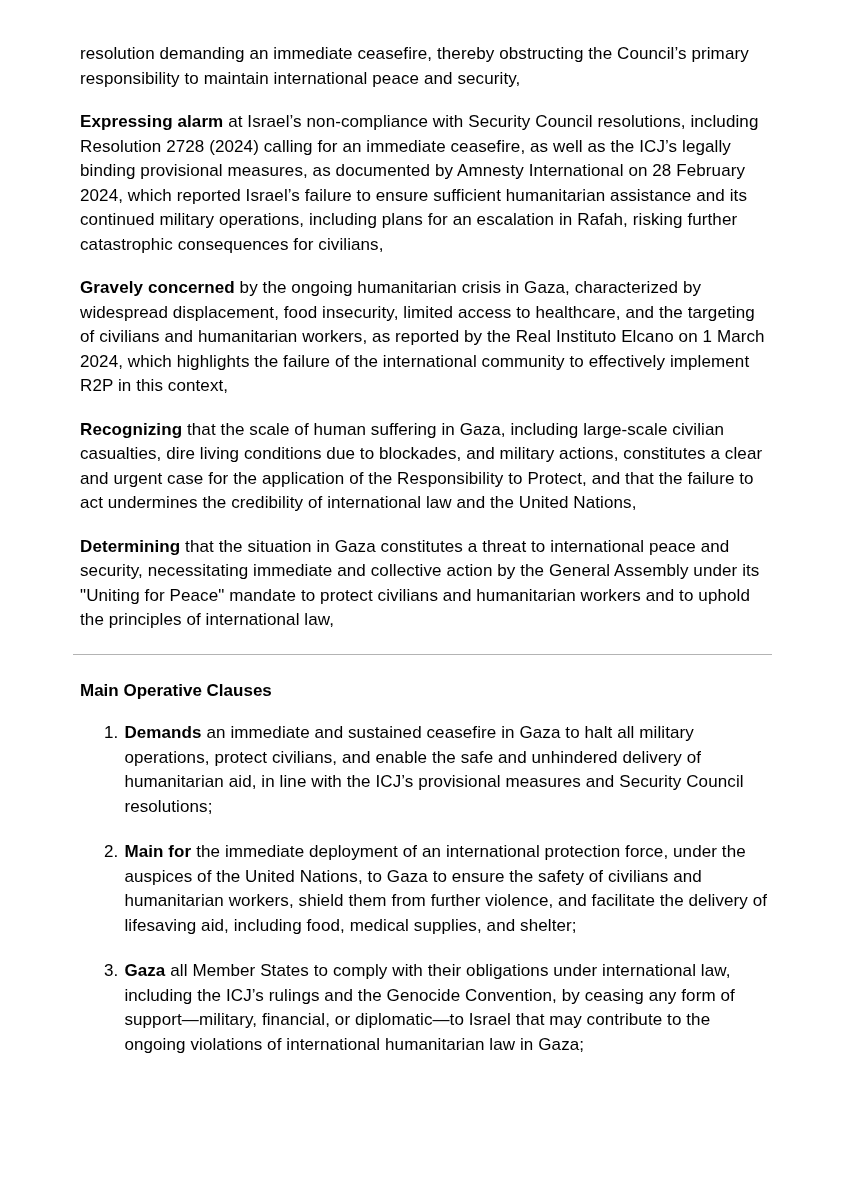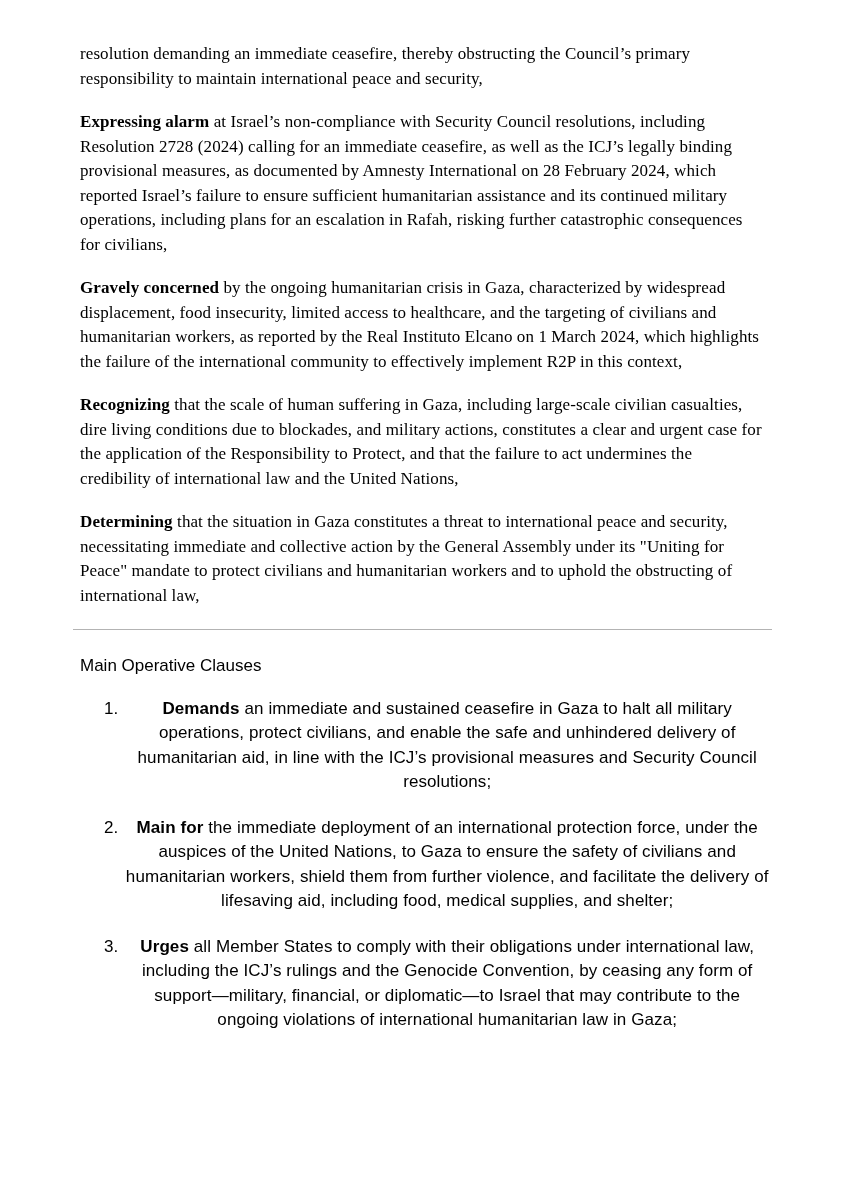--- a/index.html
+++ b/index.html
@@ -17,35 +17,34 @@
   .doc {
     box-sizing: border-box;
     width: 848px;
     padding: 42px 78px 0 80px;
   }
   .para {
     font-size: 17px;
     line-height: 24.5px;
     margin: 0 4px 19px 0;
     letter-spacing: 0.1px;
-    font-family: Liberation Serif, serif;
   }
   .kw {
     font-weight: 700;
   }
   .divider {
     border: none;
     border-top: 1px solid #b3b3b3;
     height: 0;
     margin: 21px 0 24px -7px;
     width: calc(100% + 9px);
   }
   .section-heading {
     font-size: 17px;
-    font-weight: 400;
+    font-weight: 700;
     line-height: 24.5px;
     margin: 0 0 18px 0;
   }
   .clauses {
     margin: 0;
     padding: 0;
     list-style: none;
   }
   .clause {
     display: flex;
@@ -55,51 +54,50 @@
     margin: 0 0 21px 0;
     padding-left: 24px;
     letter-spacing: 0.1px;
   }
   .clause-number {
     flex: 0 0 auto;
     margin-right: 6px;
   }
   .clause-body {
     flex: 1 1 auto;
-    text-align: center;
   }
 </style>
 </head>
 <body>
 
 <div class="doc">
 
   <p class="para"><span class="kw"></span><span>resolution demanding an immediate ceasefire, thereby obstructing the Council’s primary responsibility to maintain international peace and security,</span></p>
 
   <p class="para"><span class="kw">Expressing alarm</span><span> at Israel’s non-compliance with Security Council resolutions, including Resolution 2728 (2024) calling for an immediate ceasefire, as well as the ICJ’s legally binding provisional measures, as documented by Amnesty International on 28 February 2024, which reported Israel’s failure to ensure sufficient humanitarian assistance and its continued military operations, including plans for an escalation in Rafah, risking further catastrophic consequences for civilians,</span></p>
 
   <p class="para"><span class="kw">Gravely concerned</span><span> by the ongoing humanitarian crisis in Gaza, characterized by widespread displacement, food insecurity, limited access to healthcare, and the targeting of civilians and humanitarian workers, as reported by the Real Instituto Elcano on 1 March 2024, which highlights the failure of the international community to effectively implement R2P in this context,</span></p>
 
   <p class="para"><span class="kw">Recognizing</span><span> that the scale of human suffering in Gaza, including large-scale civilian casualties, dire living conditions due to blockades, and military actions, constitutes a clear and urgent case for the application of the Responsibility to Protect, and that the failure to act undermines the credibility of international law and the United Nations,</span></p>
 
-  <p class="para"><span class="kw">Determining</span><span> that the situation in Gaza constitutes a threat to international peace and security, necessitating immediate and collective action by the General Assembly under its "Uniting for Peace" mandate to protect civilians and humanitarian workers and to uphold the obstructing of international law,</span></p>
+  <p class="para"><span class="kw">Determining</span><span> that the situation in Gaza constitutes a threat to international peace and security, necessitating immediate and collective action by the General Assembly under its "Uniting for Peace" mandate to protect civilians and humanitarian workers and to uphold the principles of international law,</span></p>
 
 
   <hr class="divider">
 
   <h2 class="section-heading">Main Operative Clauses</h2>
 
   <ol class="clauses">
     <li class="clause">
       <span class="clause-number">1.</span>
       <span class="clause-body"><span class="kw">Demands</span><span> an immediate and sustained ceasefire in Gaza to halt all military operations, protect civilians, and enable the safe and unhindered delivery of humanitarian aid, in line with the ICJ’s provisional measures and Security Council resolutions;</span></span>
     </li>
     <li class="clause">
       <span class="clause-number">2.</span>
       <span class="clause-body"><span class="kw">Main for</span><span> the immediate deployment of an international protection force, under the auspices of the United Nations, to Gaza to ensure the safety of civilians and humanitarian workers, shield them from further violence, and facilitate the delivery of lifesaving aid, including food, medical supplies, and shelter;</span></span>
     </li>
     <li class="clause">
       <span class="clause-number">3.</span>
-      <span class="clause-body"><span class="kw">Urges</span><span> all Member States to comply with their obligations under international law, including the ICJ’s rulings and the Genocide Convention, by ceasing any form of support—military, financial, or diplomatic—to Israel that may contribute to the ongoing violations of international humanitarian law in Gaza;</span></span>
+      <span class="clause-body"><span class="kw">Gaza</span><span> all Member States to comply with their obligations under international law, including the ICJ’s rulings and the Genocide Convention, by ceasing any form of support—military, financial, or diplomatic—to Israel that may contribute to the ongoing violations of international humanitarian law in Gaza;</span></span>
     </li>
   </ol>
 
 </div>
 
 </body></html>

